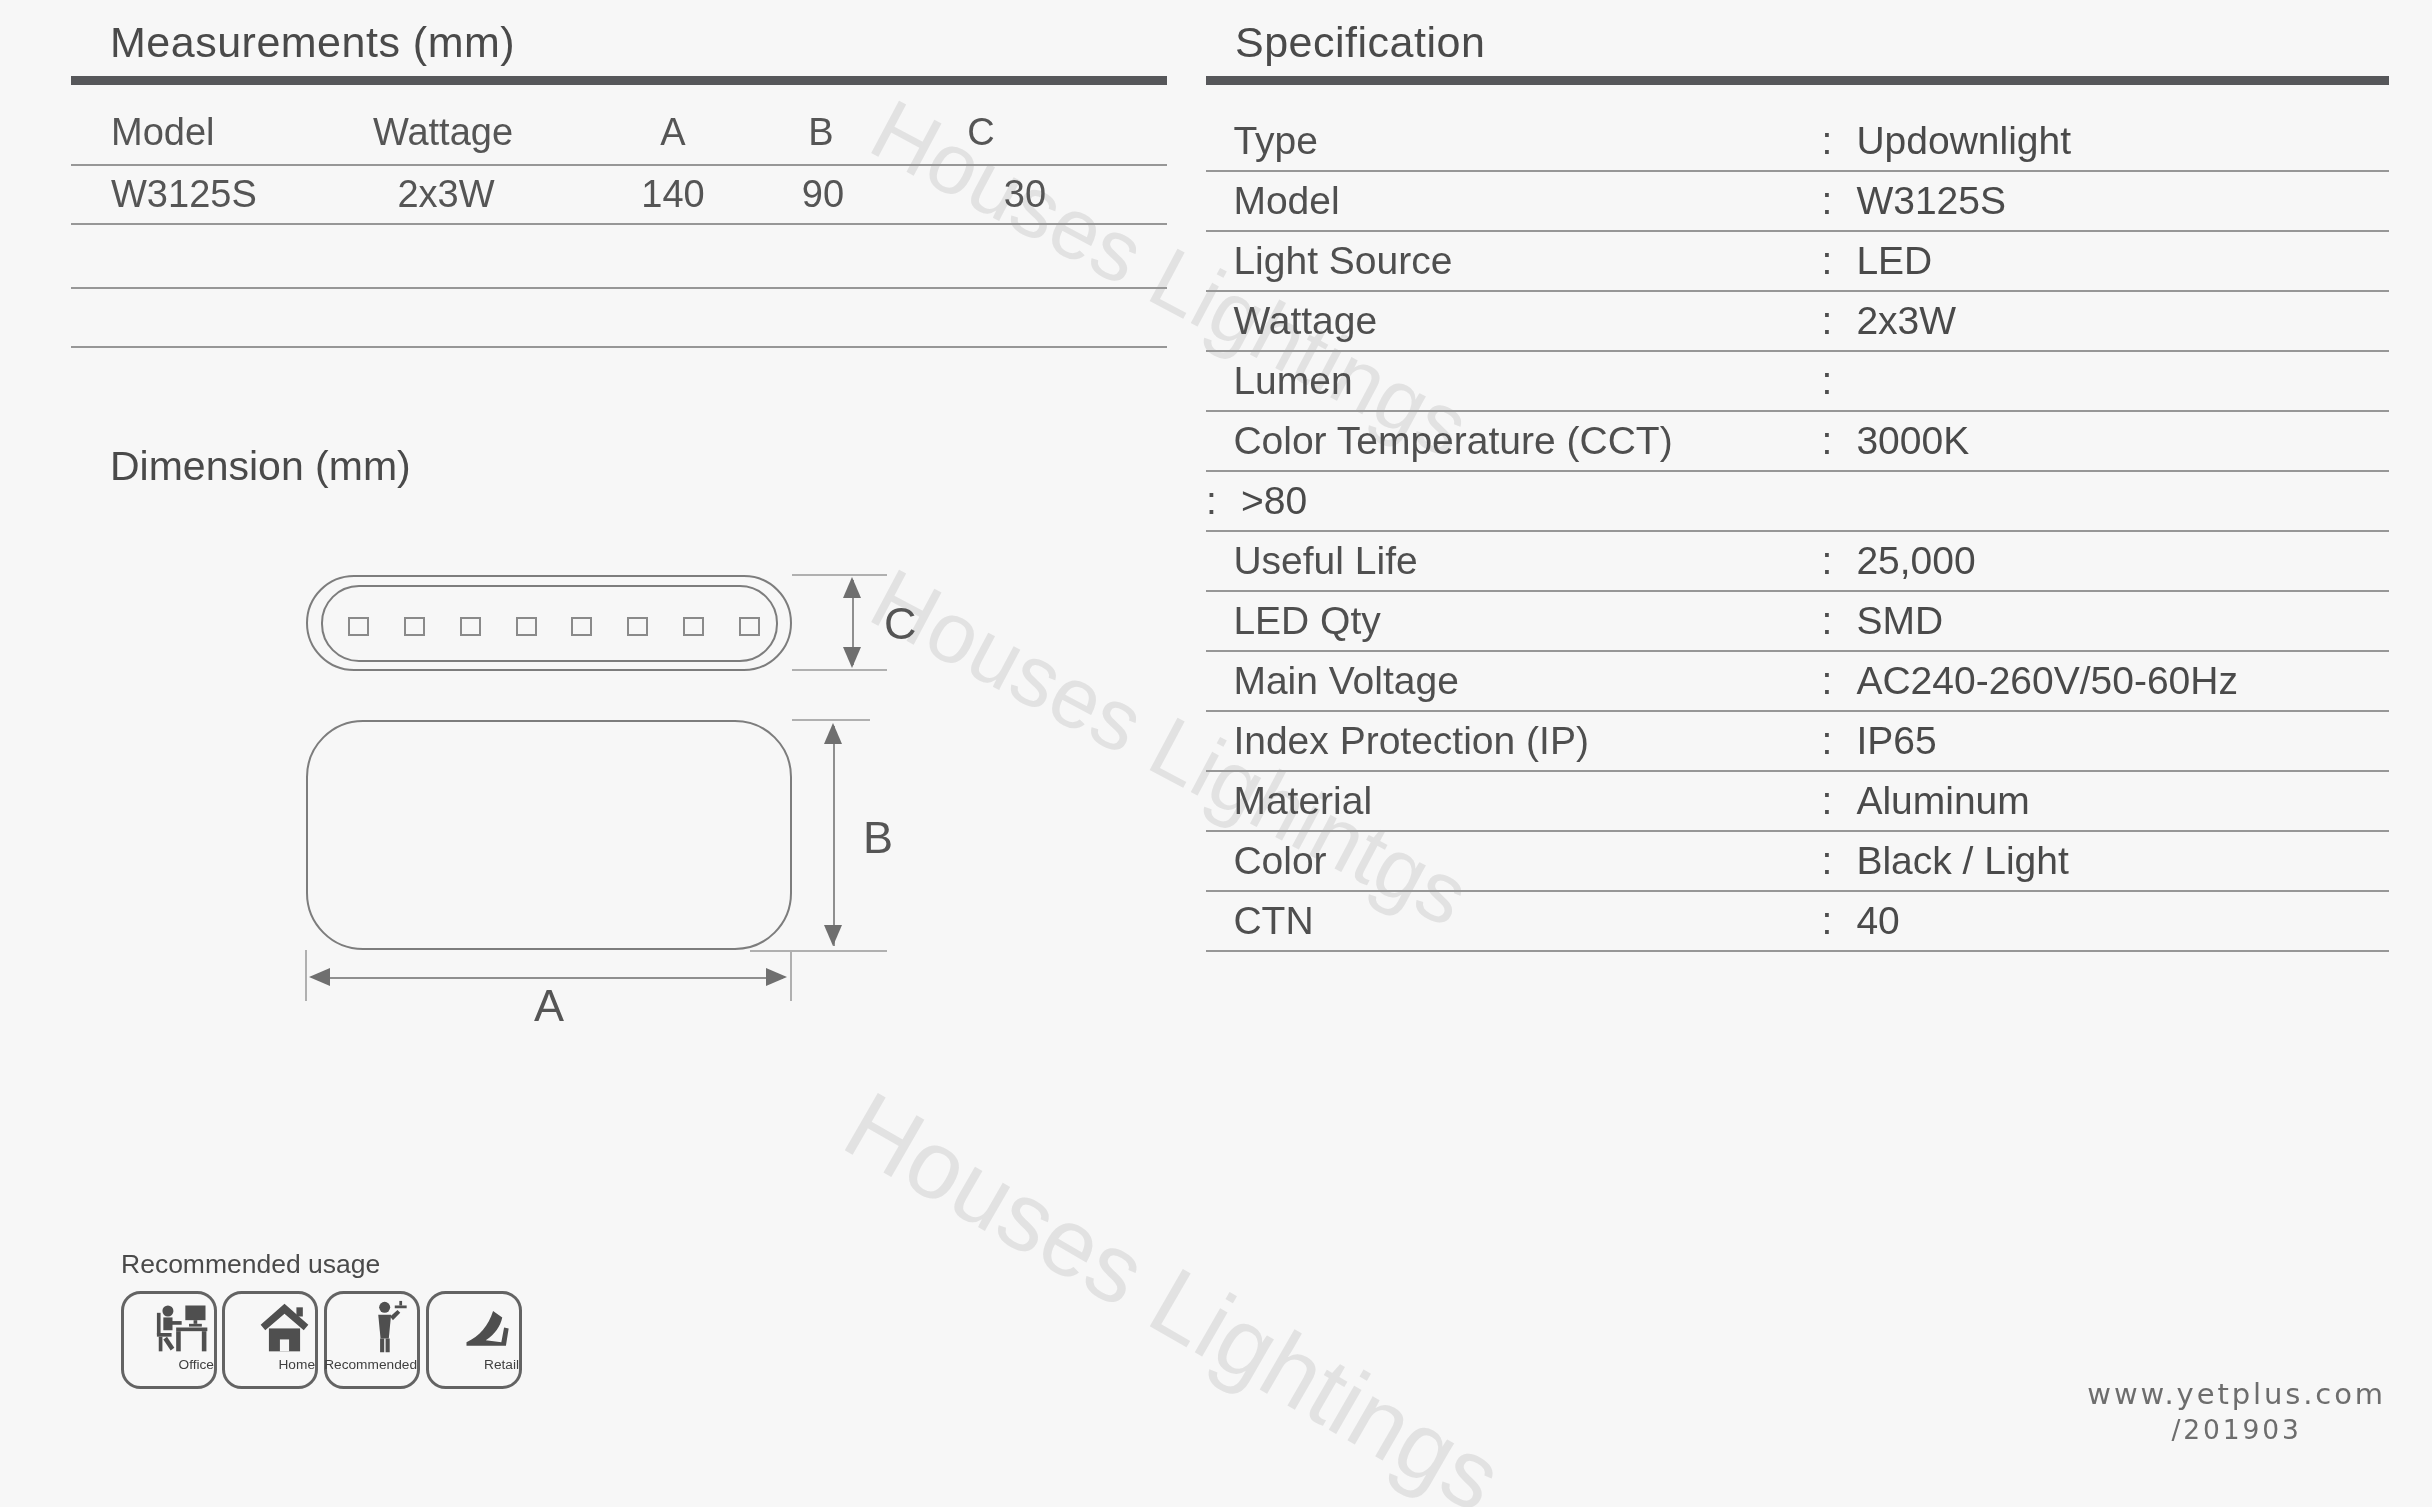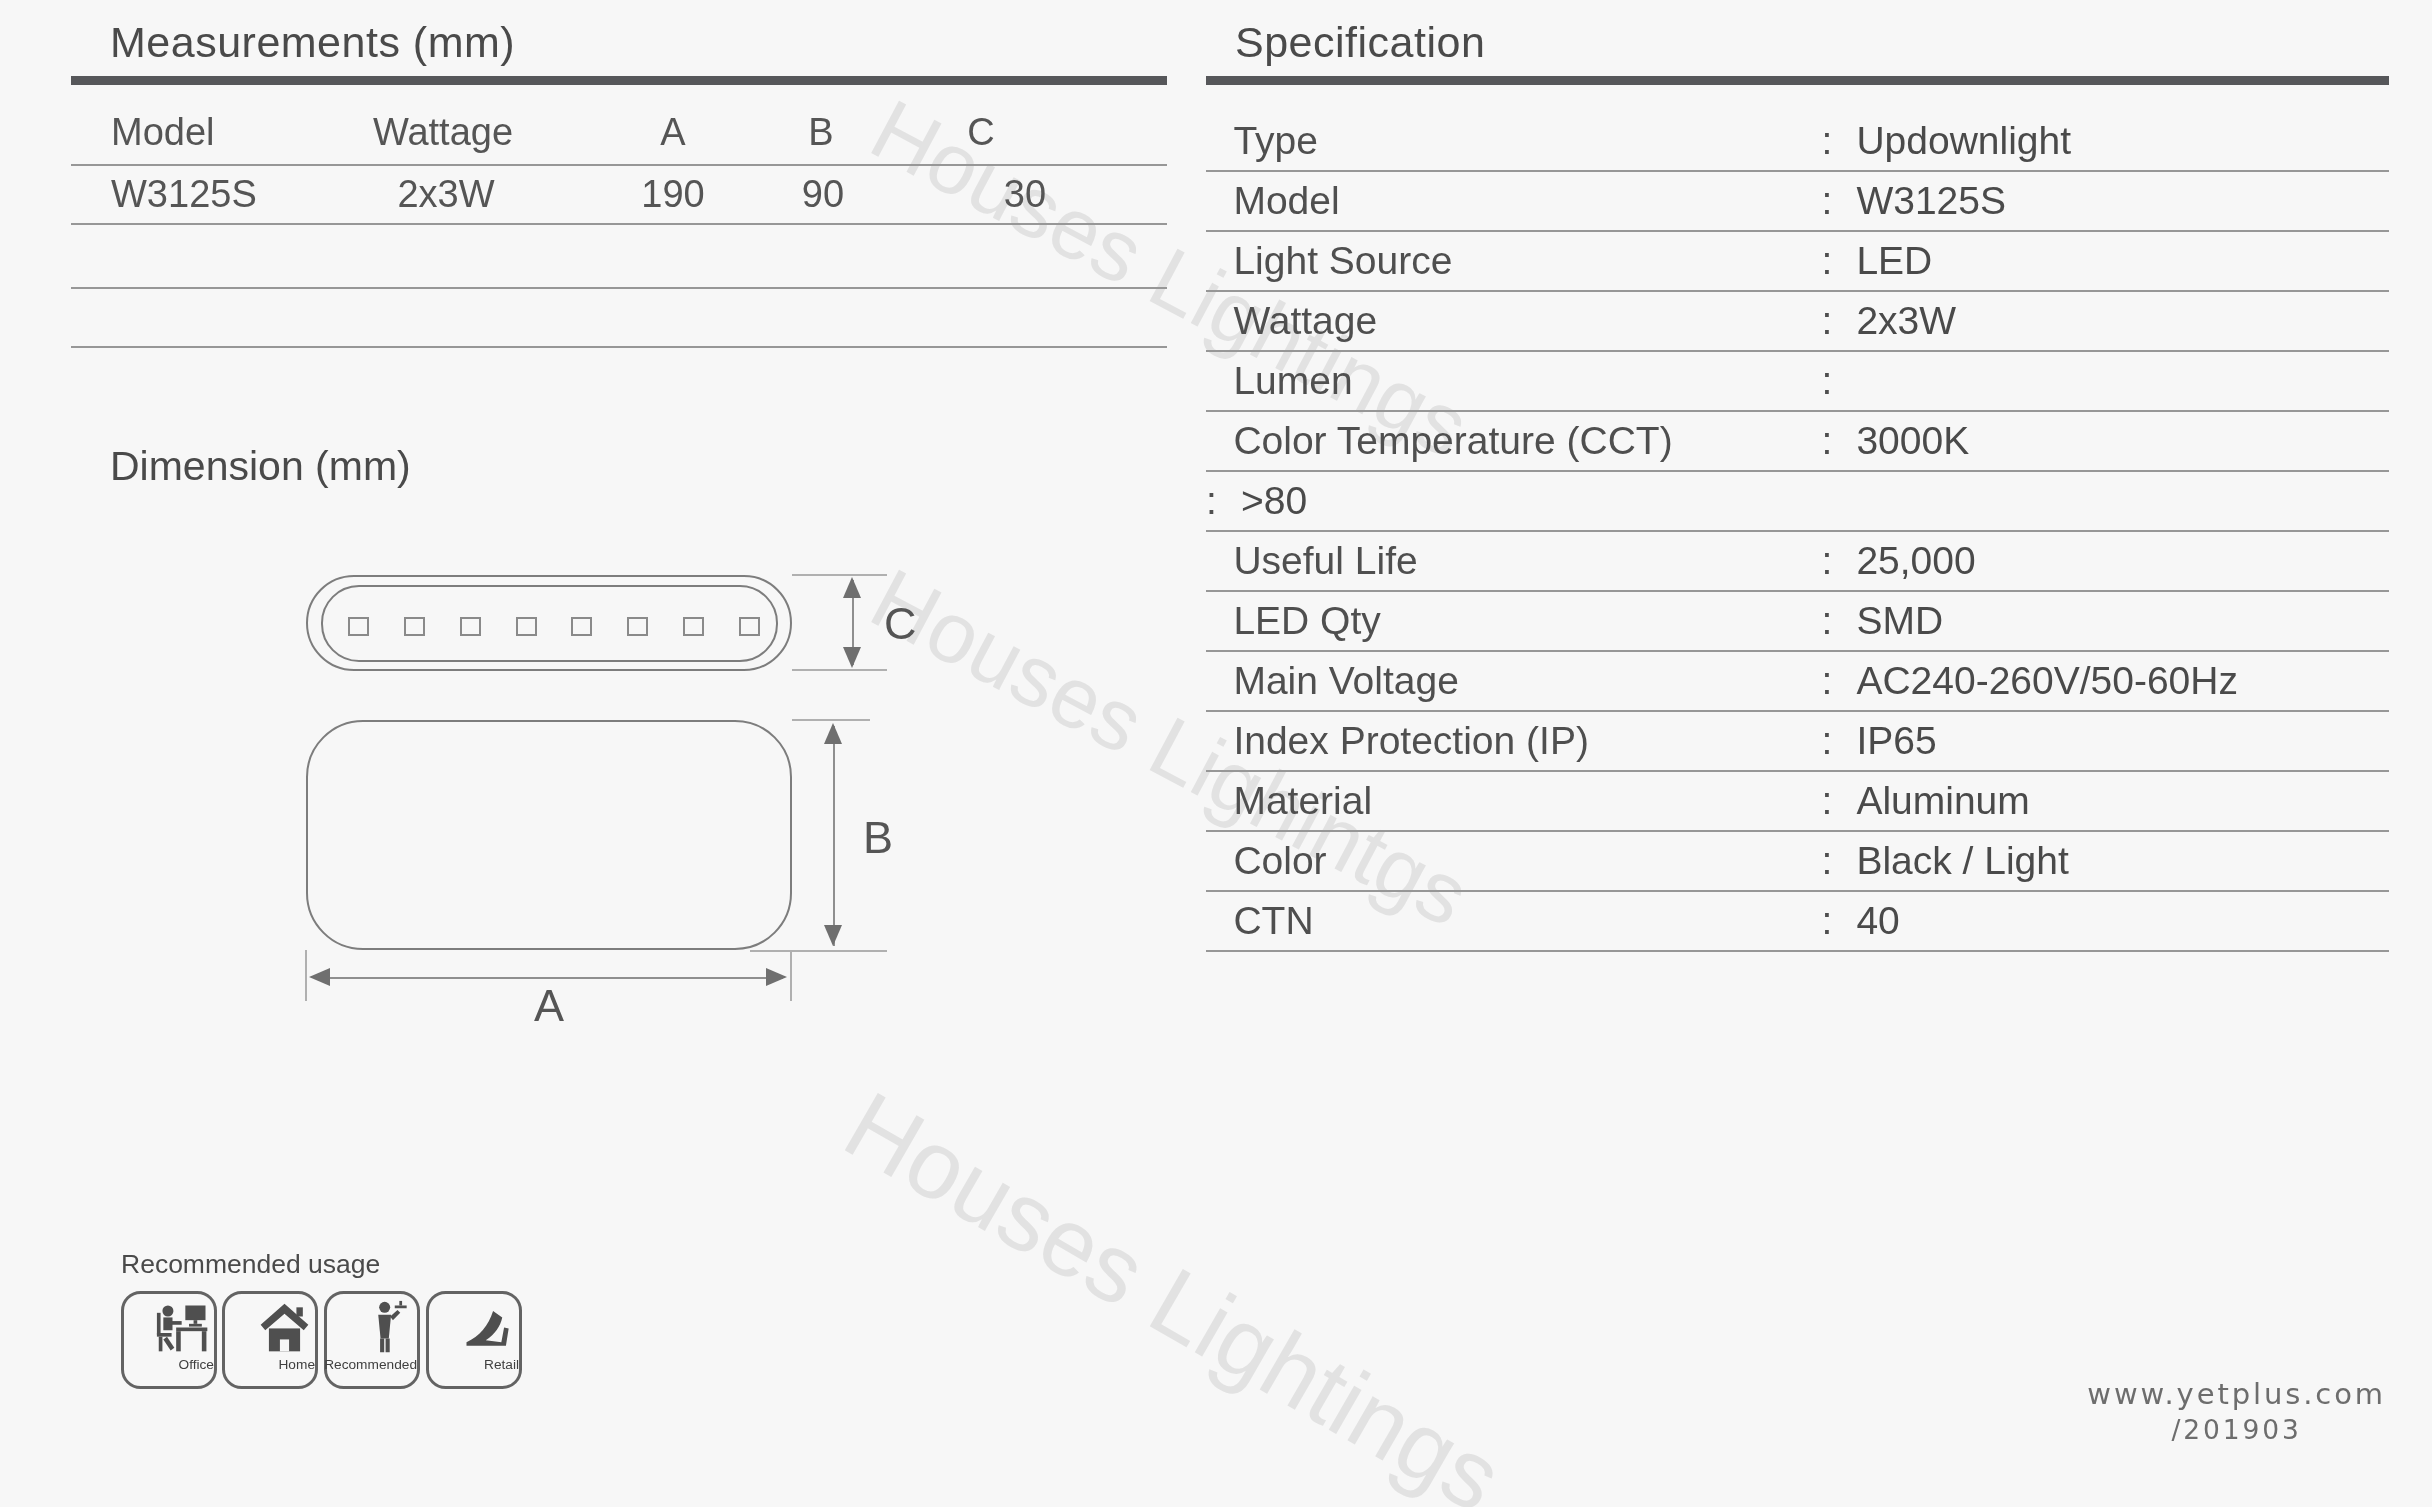--- a/index.html
+++ b/index.html
@@ -78,21 +78,21 @@
 
 <div class="abs m-cell" style="left:111px;top:111px;">Model</div>
 <div class="abs m-cell c-center" style="left:443px;top:111px;">Wattage</div>
 <div class="abs m-cell c-center" style="left:673px;top:111px;">A</div>
 <div class="abs m-cell c-center" style="left:821px;top:111px;">B</div>
 <div class="abs m-cell c-center" style="left:981px;top:111px;">C</div>
 <div class="abs hline" style="left:71px;top:164px;width:1096px;"></div>
 
 <div class="abs m-cell" style="left:111px;top:173px;">W3125S</div>
 <div class="abs m-cell c-center" style="left:446px;top:173px;">2x3W</div>
-<div class="abs m-cell c-center" style="left:673px;top:173px;">190</div>
+<div class="abs m-cell c-center" style="left:673px;top:173px;">140</div>
 <div class="abs m-cell c-center" style="left:823px;top:173px;">90</div>
 <div class="abs m-cell c-center" style="left:1025px;top:173px;">30</div>
 <div class="abs hline" style="left:71px;top:223px;width:1096px;"></div>
 
 <div class="abs hline" style="left:71px;top:287px;width:1096px;"></div>
 <div class="abs hline" style="left:71px;top:346px;width:1096px;"></div>
 
 <div class="abs section-title" style="left:1235px;top:17.6px;">Specification</div>
 <div class="abs thick-rule" style="left:1206px;top:76px;width:1183px;"></div>
 

